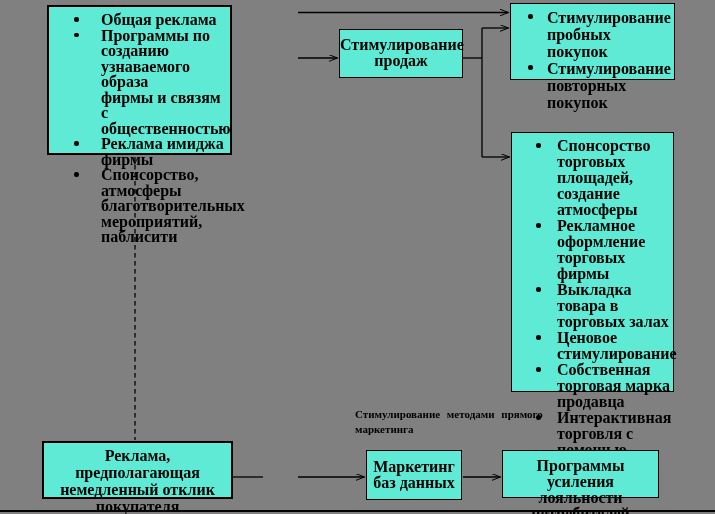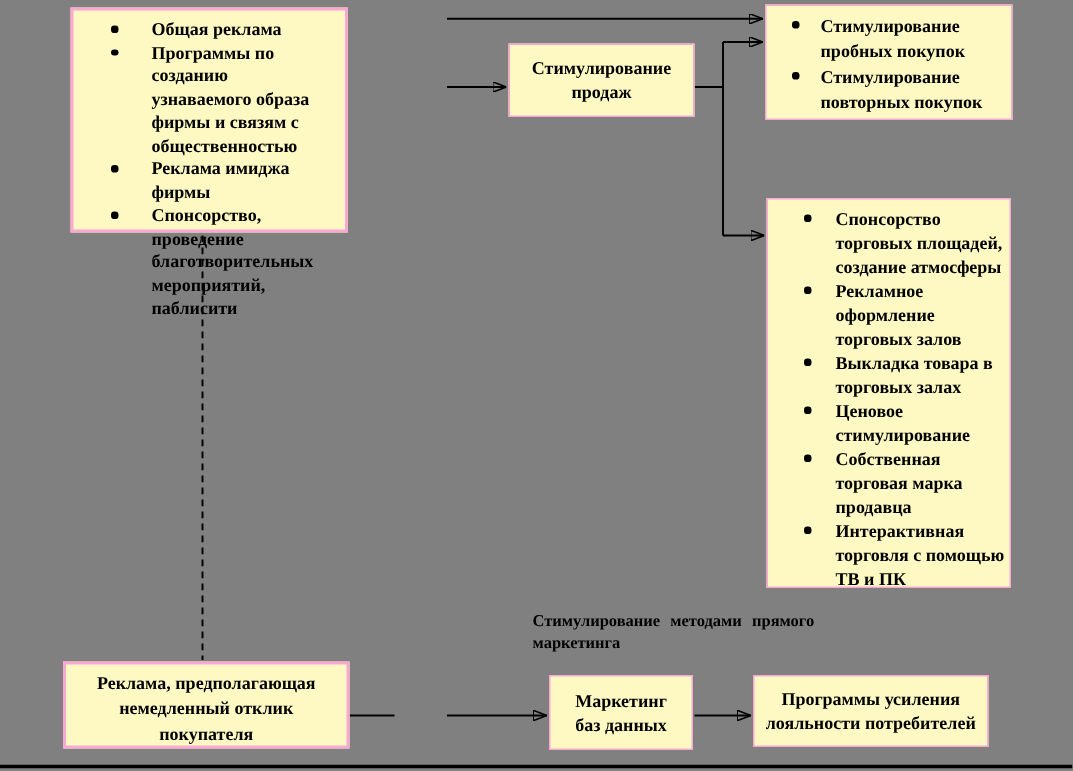--- a/index.html
+++ b/index.html
@@ -8,24 +8,24 @@
     background: #808080;
     font-family: "Liberation Serif", "DejaVu Serif", serif;
     font-weight: bold;
     color: #000;
     overflow: hidden;
   }
   #canvas { position: relative; width: 715px; height: 514px; }
 
   .box {
     position: absolute;
-    background: #fef9c3;
-    border: 2px solid #f9a8d4;
+    background: #5eead4;
+    border: 2px solid #000000;
     box-sizing: border-box;
-    font-size: 12px;
+    font-size: 16px;
   }
   .box.thin { border-width: 1.5px; }
   .centered { text-align: center; }
   .preline { white-space: pre-line; }
 
   
   ul.bullets { list-style: none; margin: 0; padding: 0; }
   ul.bullets li {
     position: relative;
     white-space: pre-line;
@@ -117,21 +117,21 @@
   </svg>
 
   <div class="box" id="adv-box">
     <ul class="bullets">
         <li>Общая реклама</li>
         <li>Программы по созданию
 узнаваемого образа
 фирмы и связям с
 общественностью</li>
         <li>Реклама имиджа фирмы</li>
-        <li>Спонсорство, проведение
+        <li>Спонсорство, атмосферы
 благотворительных
 мероприятий, паблисити</li>
       </ul>
   </div>
 
   <div class="box centered preline" id="sales-box">Стимулирование
 продаж</div>
 
   <div class="box thin" id="trial-box">
     <ul class="bullets">
@@ -143,21 +143,21 @@
   </div>
 
 
   <div class="box thin" id="retail-box">
     <ul class="bullets">
         <li>Спонсорство
 торговых площадей,
 создание атмосферы</li>
         <li>Рекламное
 оформление
-торговых залов</li>
+торговых фирмы</li>
         <li>Выкладка товара в
 торговых залах</li>
         <li>Ценовое
 стимулирование</li>
         <li>Собственная
 торговая марка
 продавца</li>
         <li>Интерактивная
 торговля с помощью
 ТВ и ПК</li>

